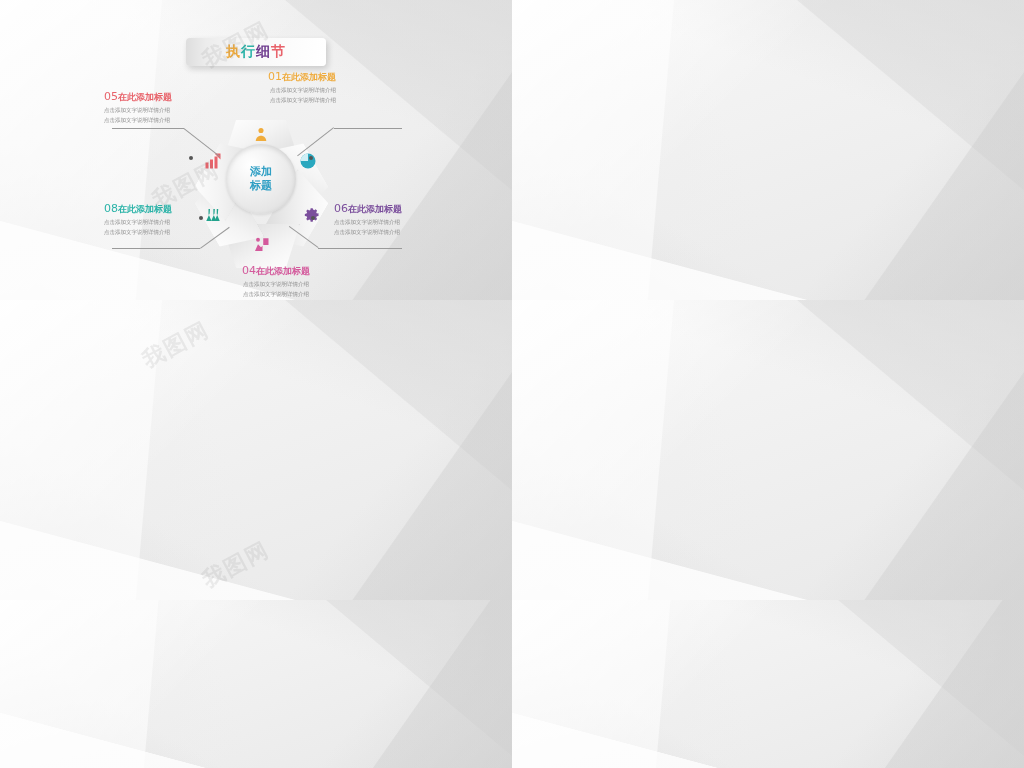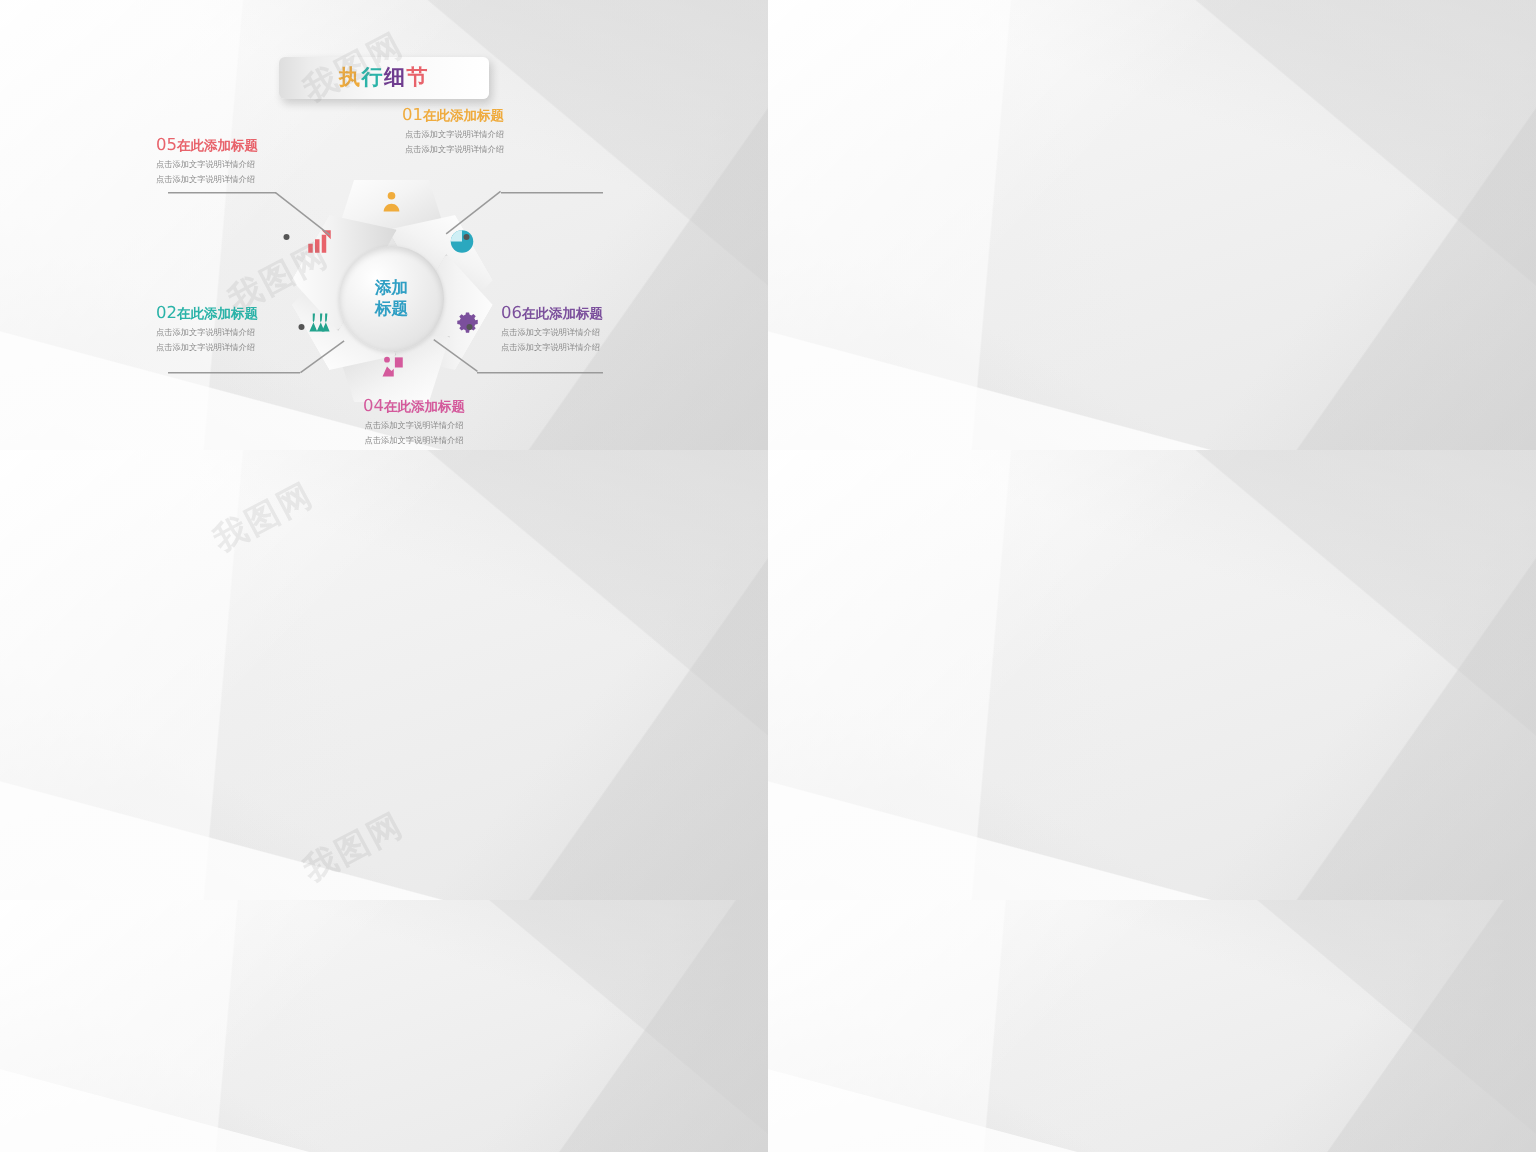--- a/index.html
+++ b/index.html
@@ -52,21 +52,21 @@
   .seg{ position:absolute; width:78px; height:44px;
      background:linear-gradient(150deg,#ffffff 0%,#f4f4f4 40%,#d9d9d9 100%);
      box-shadow:0 2px 5px rgba(0,0,0,.22);
      border-radius:3px;}
   .seg.s1{ left:36px; top:2px;  clip-path:polygon(18% 0,82% 0,100% 100%,0 100%);}
   .seg.s2{ left:72px; top:36px; transform:rotate(60deg); clip-path:polygon(18% 0,82% 0,100% 100%,0 100%);}
   .seg.s3{ left:72px; top:74px; transform:rotate(120deg); clip-path:polygon(18% 0,82% 0,100% 100%,0 100%);}
   .seg.s4{ left:36px; top:106px; transform:rotate(180deg); clip-path:polygon(18% 0,82% 0,100% 100%,0 100%);}
   .seg.s5{ left:1px;  top:74px; transform:rotate(240deg); clip-path:polygon(18% 0,82% 0,100% 100%,0 100%);}
   .seg.s6{ left:1px;  top:36px; transform:rotate(300deg); clip-path:polygon(18% 0,82% 0,100% 100%,0 100%);}
-  .hexcore{ position:absolute; left:40px; top:46px; width:70px; height:70px;
+  .hexcore{ position:absolute; left:40px; top:26px; width:70px; height:70px;
      border-radius:50%;
      background:radial-gradient(circle at 35% 30%,#ffffff,#e6e6e6 70%,#d2d2d2);
      box-shadow:inset 0 2px 5px rgba(0,0,0,.12),0 1px 3px rgba(0,0,0,.1);
      display:flex; flex-direction:column; align-items:center; justify-content:center;
      font-size:11px; line-height:14px; color:#2f9fc4; font-weight:bold;
      font-family:"DejaVu Sans",sans-serif;}
   .hico{ position:absolute; width:18px; height:18px; }
 
   
   .cal{ position:absolute; width:120px; }
@@ -162,21 +162,21 @@
   </div>
 
   <div class="cal" style="left:216px;top:70px;text-align:right;width:120px">
     <div class="t" style="color:#efab3d"><b>01</b><span>在此添加标题</span></div>
     <div class="d">点击添加文字说明详情介绍</div>
     <div class="d">点击添加文字说明详情介绍</div>
   </div>
 
 
   <div class="cal" style="left:104px;top:202px;text-align:left">
-    <div class="t" style="color:#2bb3a8"><b>02</b><span>在此添加标题</span></div>
+    <div class="t" style="color:#2bb3a8"><b>08</b><span>在此添加标题</span></div>
     <div class="d">点击添加文字说明详情介绍</div>
     <div class="d">点击添加文字说明详情介绍</div>
   </div>
 
   <div class="cal" style="left:334px;top:202px;text-align:left">
     <div class="t" style="color:#7b4f9c"><b>06</b><span>在此添加标题</span></div>
     <div class="d">点击添加文字说明详情介绍</div>
     <div class="d">点击添加文字说明详情介绍</div>
   </div>
 

